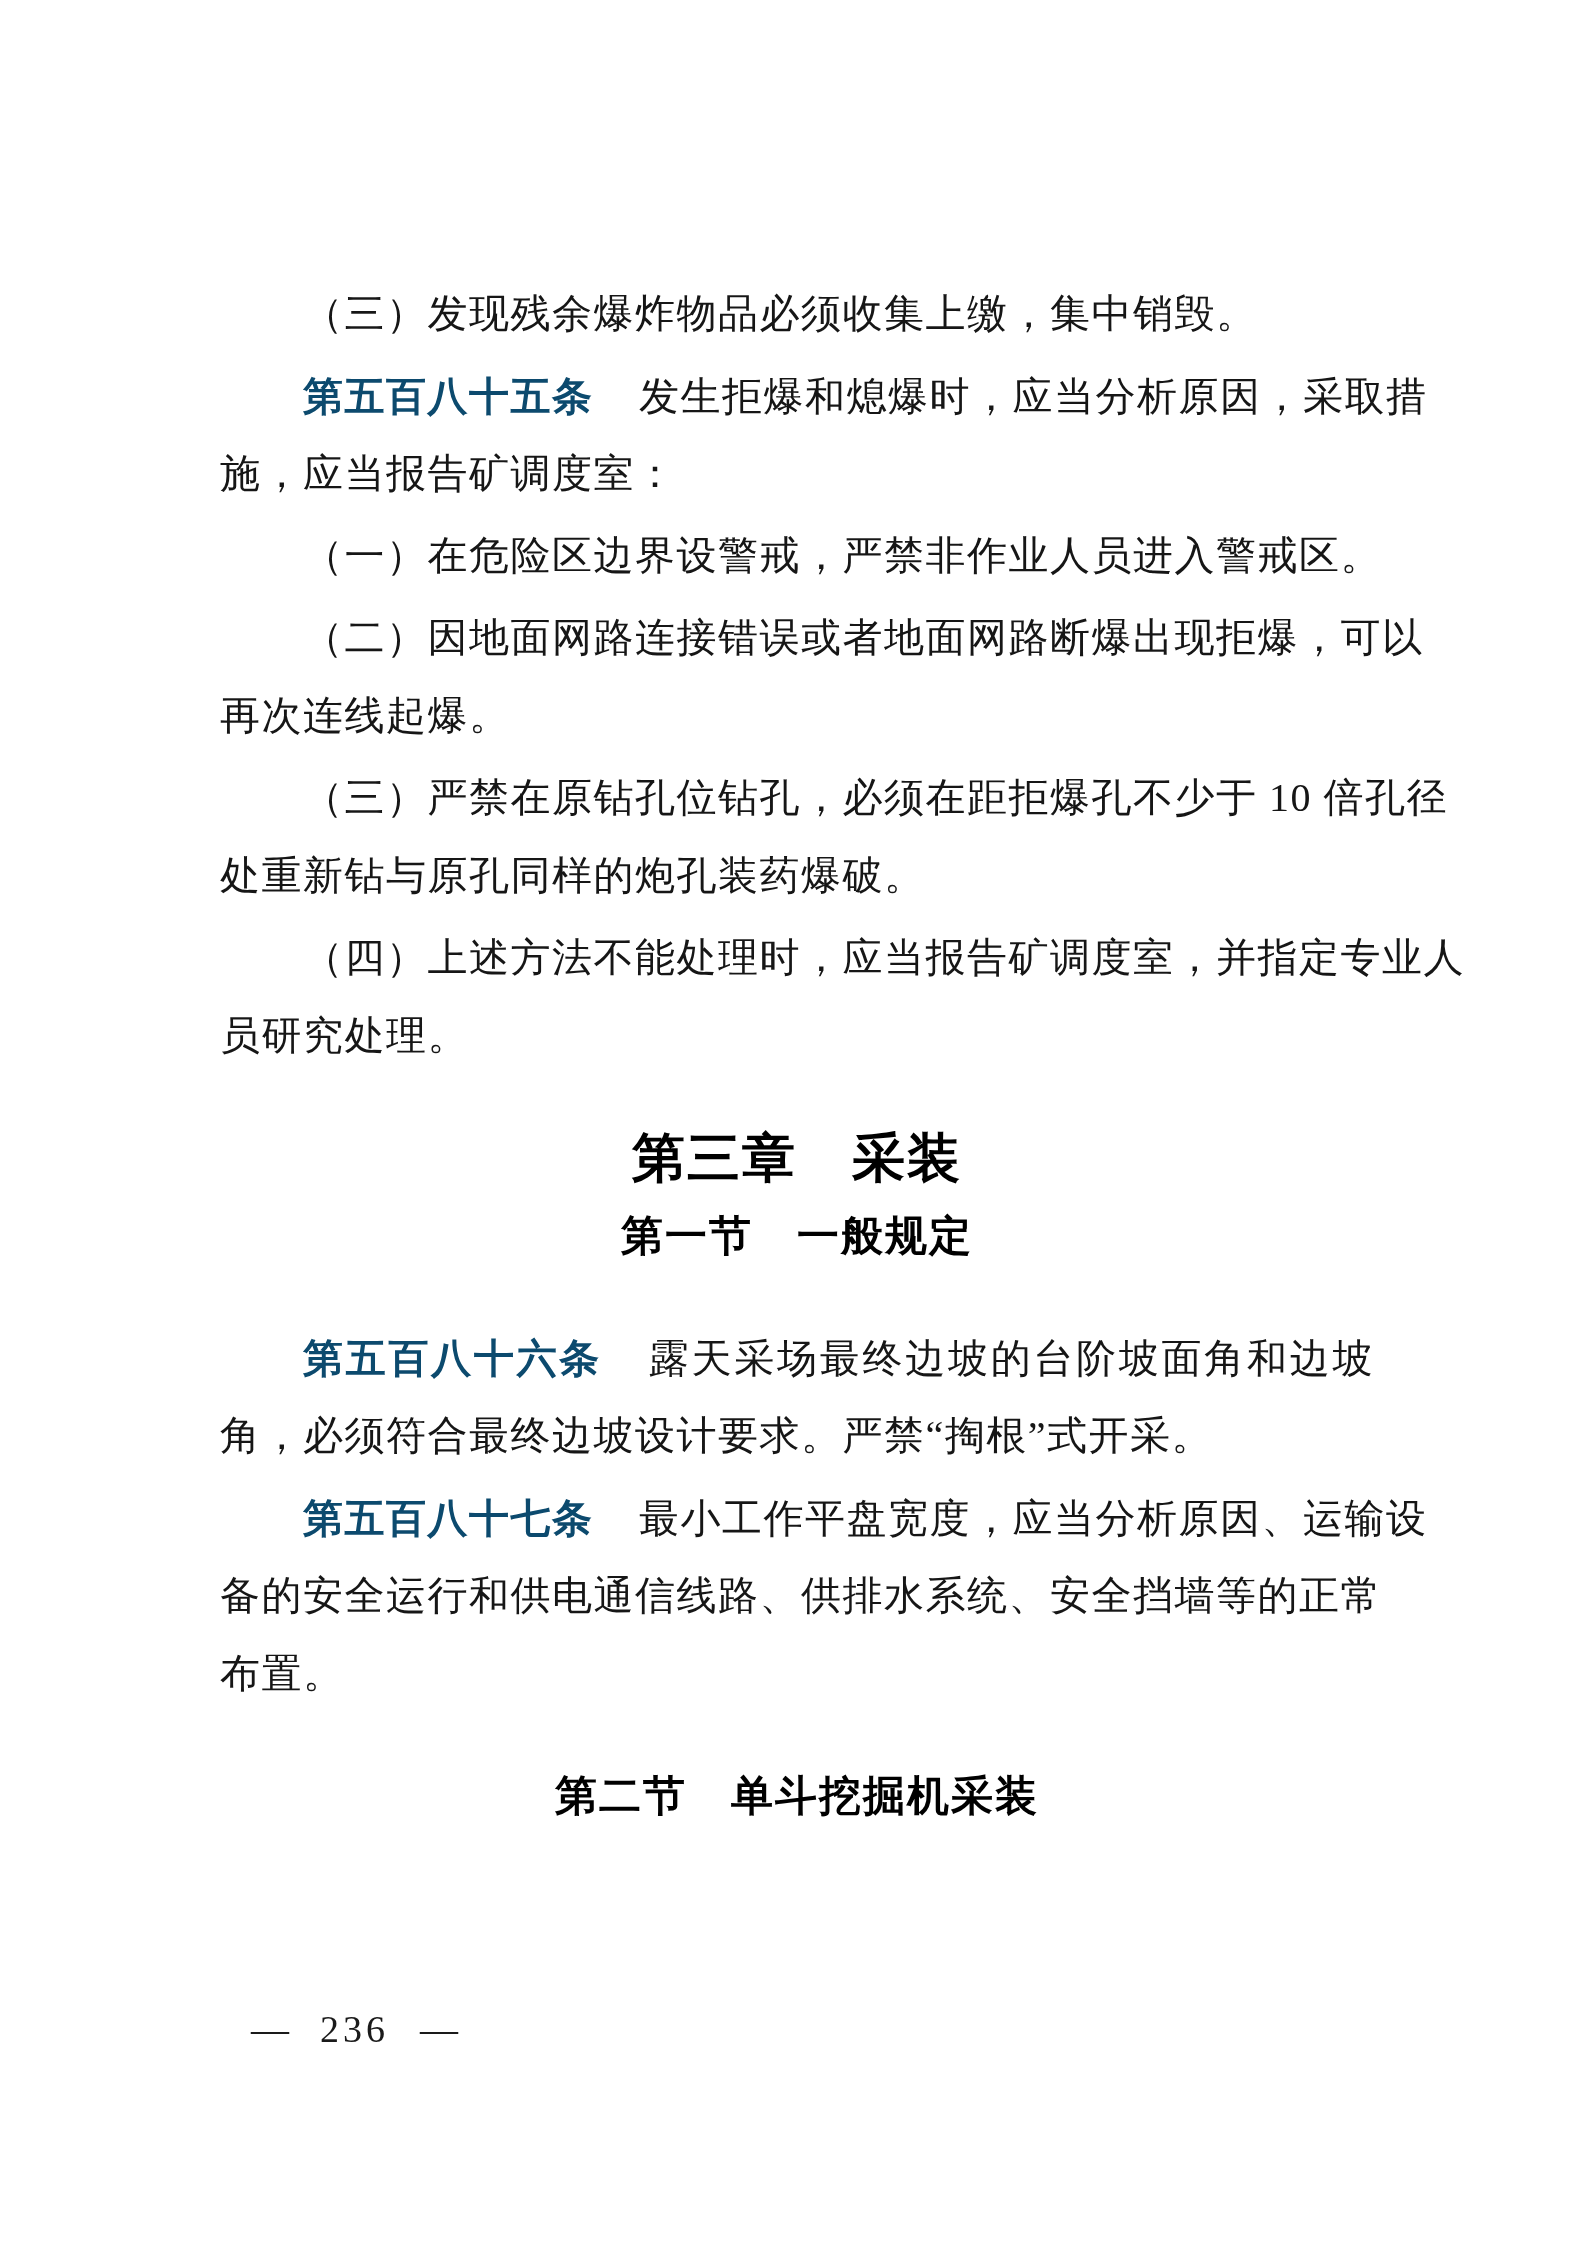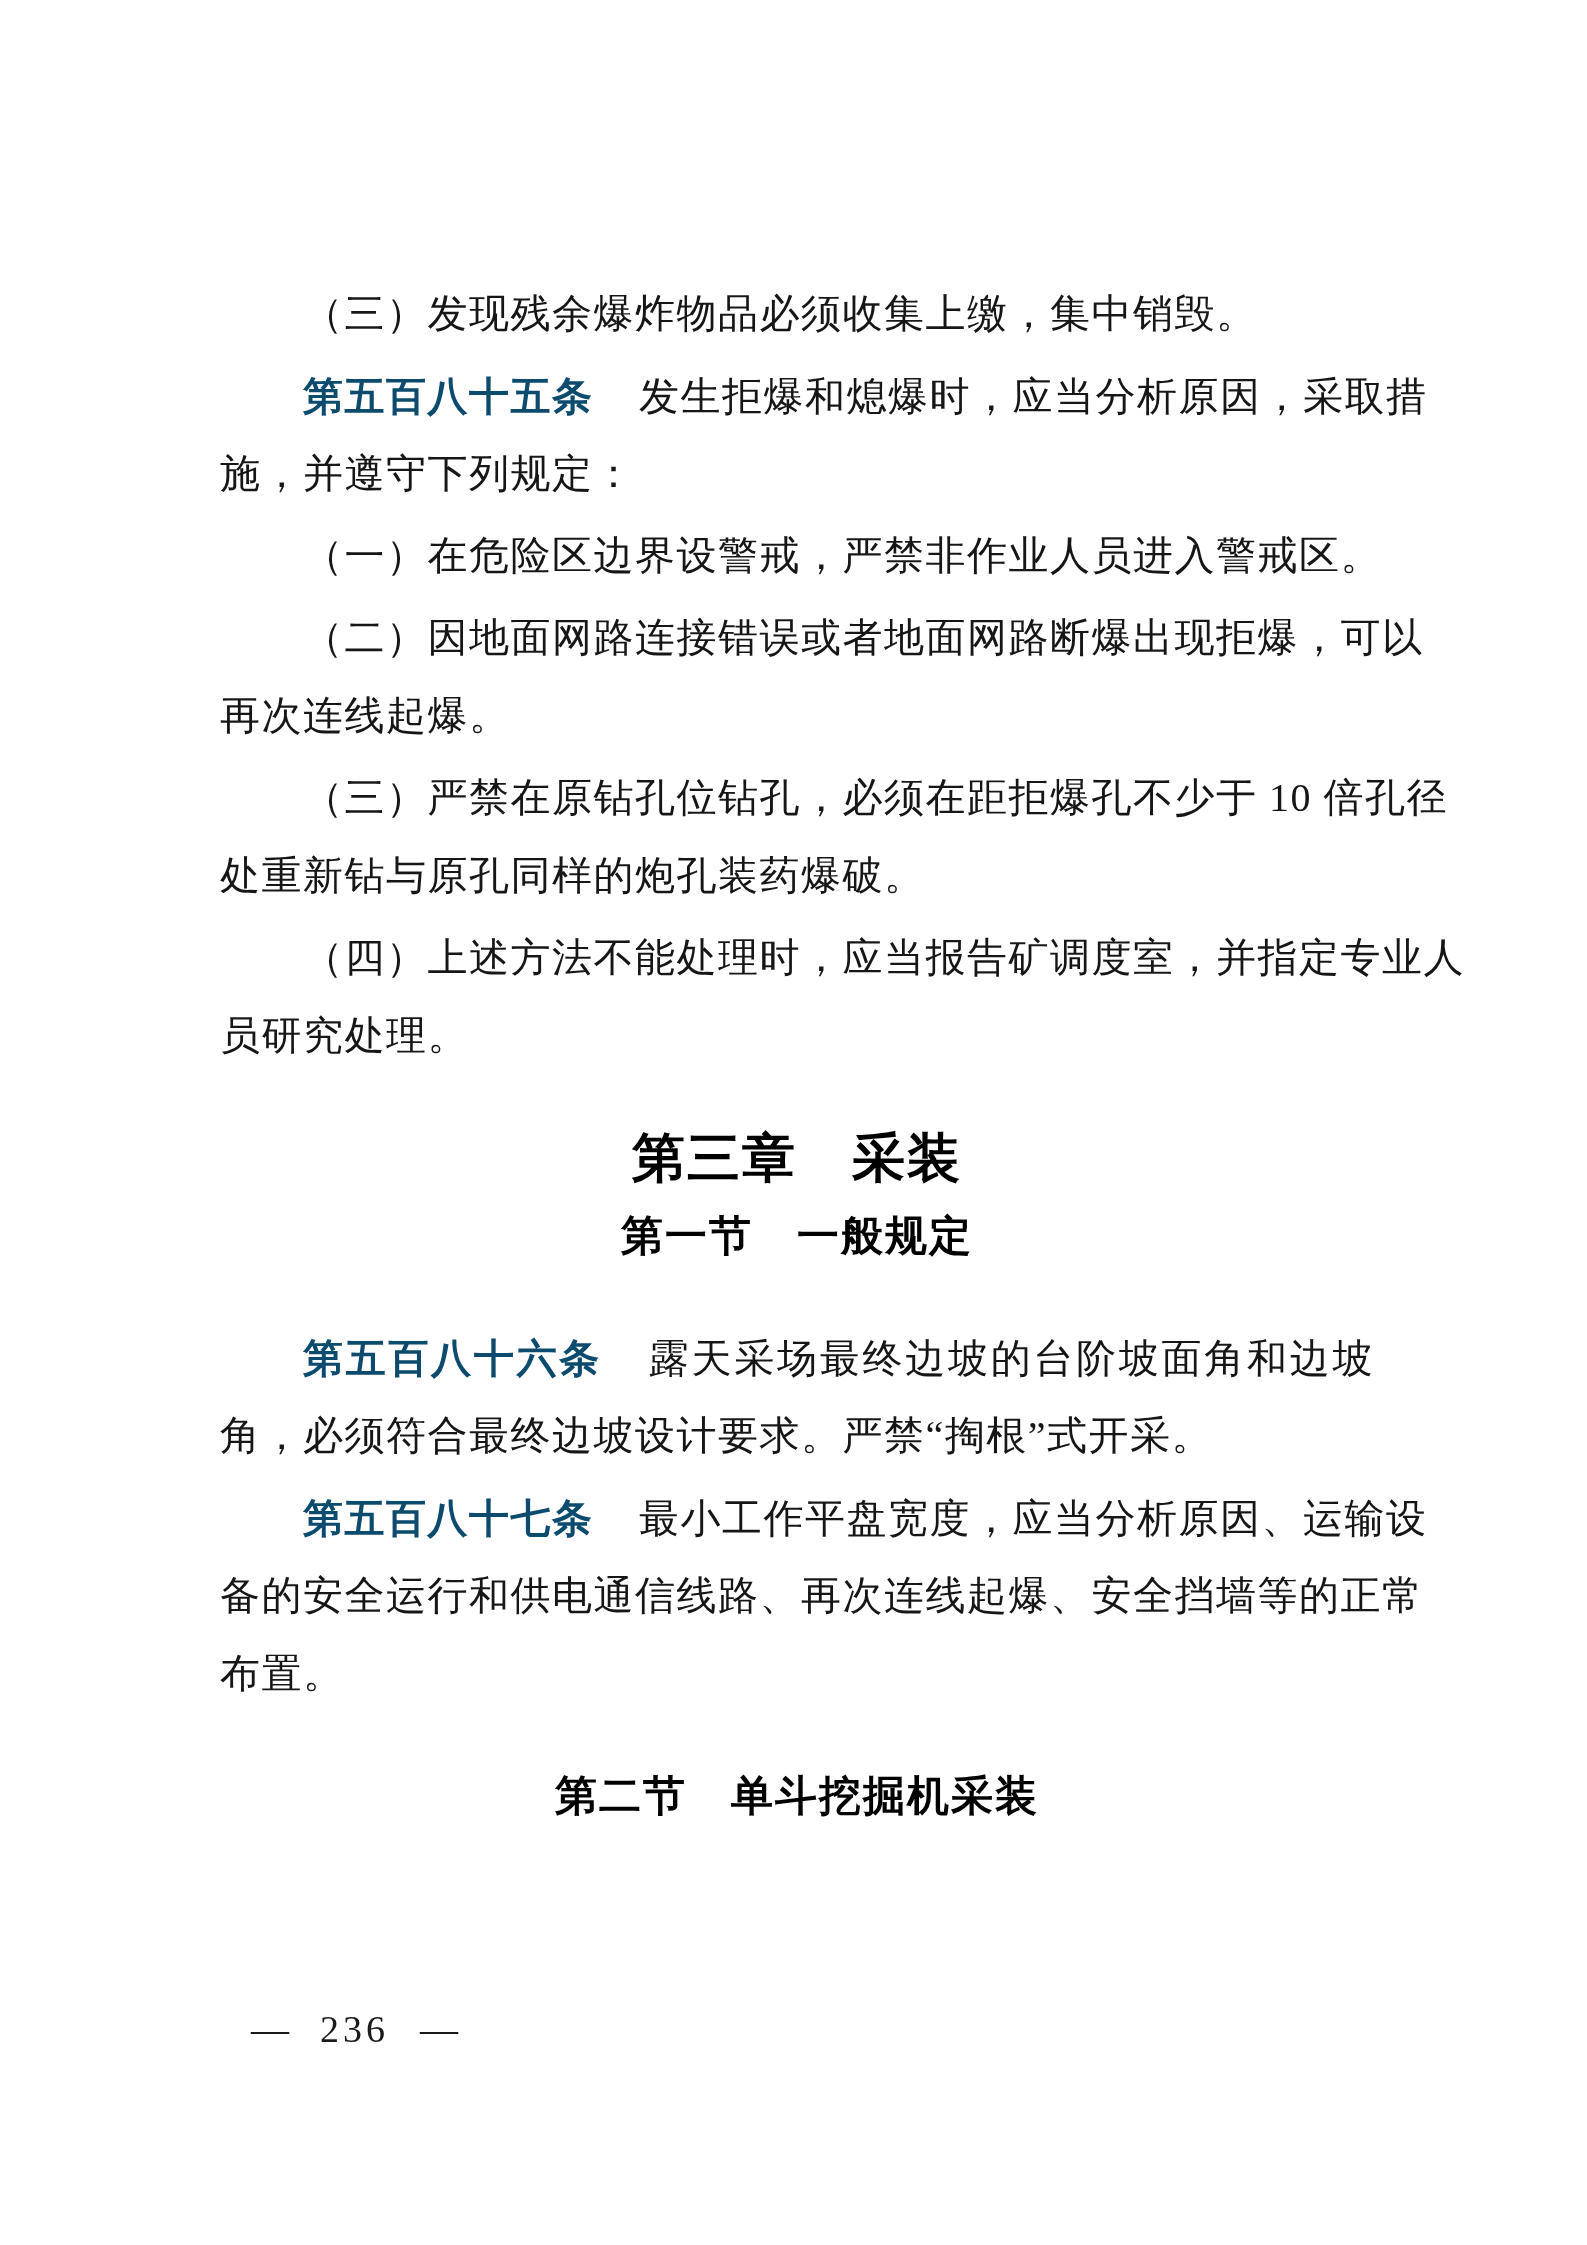--- a/index.html
+++ b/index.html
@@ -72,21 +72,21 @@
 </head>
 <body>
 
 <div class="page">
   <div class="content" id="content">
       <div class="block-paragraph">
         <div class="line first"><span class="seg">（三）发现残余爆炸物品必须收集上缴，集中销毁。</span></div>
       </div>
       <div class="block-paragraph">
         <div class="line first full"><span class="seg bold">第五百八十五条</span><span class="seg">　发生拒爆和熄爆时，应当分析原因，采取措</span></div>
-        <div class="line"><span class="seg">施，并遵守下列规定：</span></div>
+        <div class="line"><span class="seg">施，应当报告矿调度室：</span></div>
       </div>
       <div class="block-paragraph">
         <div class="line first"><span class="seg">（一）在危险区边界设警戒，严禁非作业人员进入警戒区。</span></div>
       </div>
       <div class="block-paragraph">
         <div class="line first full"><span class="seg">（二）因地面网路连接错误或者地面网路断爆出现拒爆，可以</span></div>
         <div class="line"><span class="seg">再次连线起爆。</span></div>
       </div>
       <div class="block-paragraph">
         <div class="line first full"><span class="seg">（三）严禁在原钻孔位钻孔，必须在距拒爆孔不少于 10 倍孔径</span></div>
@@ -97,21 +97,21 @@
         <div class="line"><span class="seg">员研究处理。</span></div>
       </div>
       <div class="block-chapter">第三章　采装</div>
       <div class="block-section">第一节　一般规定</div>
       <div class="block-paragraph">
         <div class="line first full"><span class="seg bold">第五百八十六条</span><span class="seg">　露天采场最终边坡的台阶坡面角和边坡</span></div>
         <div class="line"><span class="seg">角，必须符合最终边坡设计要求。严禁“掏根”式开采。</span></div>
       </div>
       <div class="block-paragraph">
         <div class="line first full"><span class="seg bold">第五百八十七条</span><span class="seg">　最小工作平盘宽度，应当分析原因、运输设</span></div>
-        <div class="line full"><span class="seg">备的安全运行和供电通信线路、再次连线起爆、安全挡墙等的正常</span></div>
+        <div class="line full"><span class="seg">备的安全运行和供电通信线路、供排水系统、安全挡墙等的正常</span></div>
         <div class="line"><span class="seg">布置。</span></div>
       </div>
       <div class="block-section">第二节　单斗挖掘机采装</div>
     </div>
   <div class="footer">
     <span class="dash">—</span>
     <span class="pagenum">236</span>
     <span class="dash">—</span>
   </div>
 </div>

